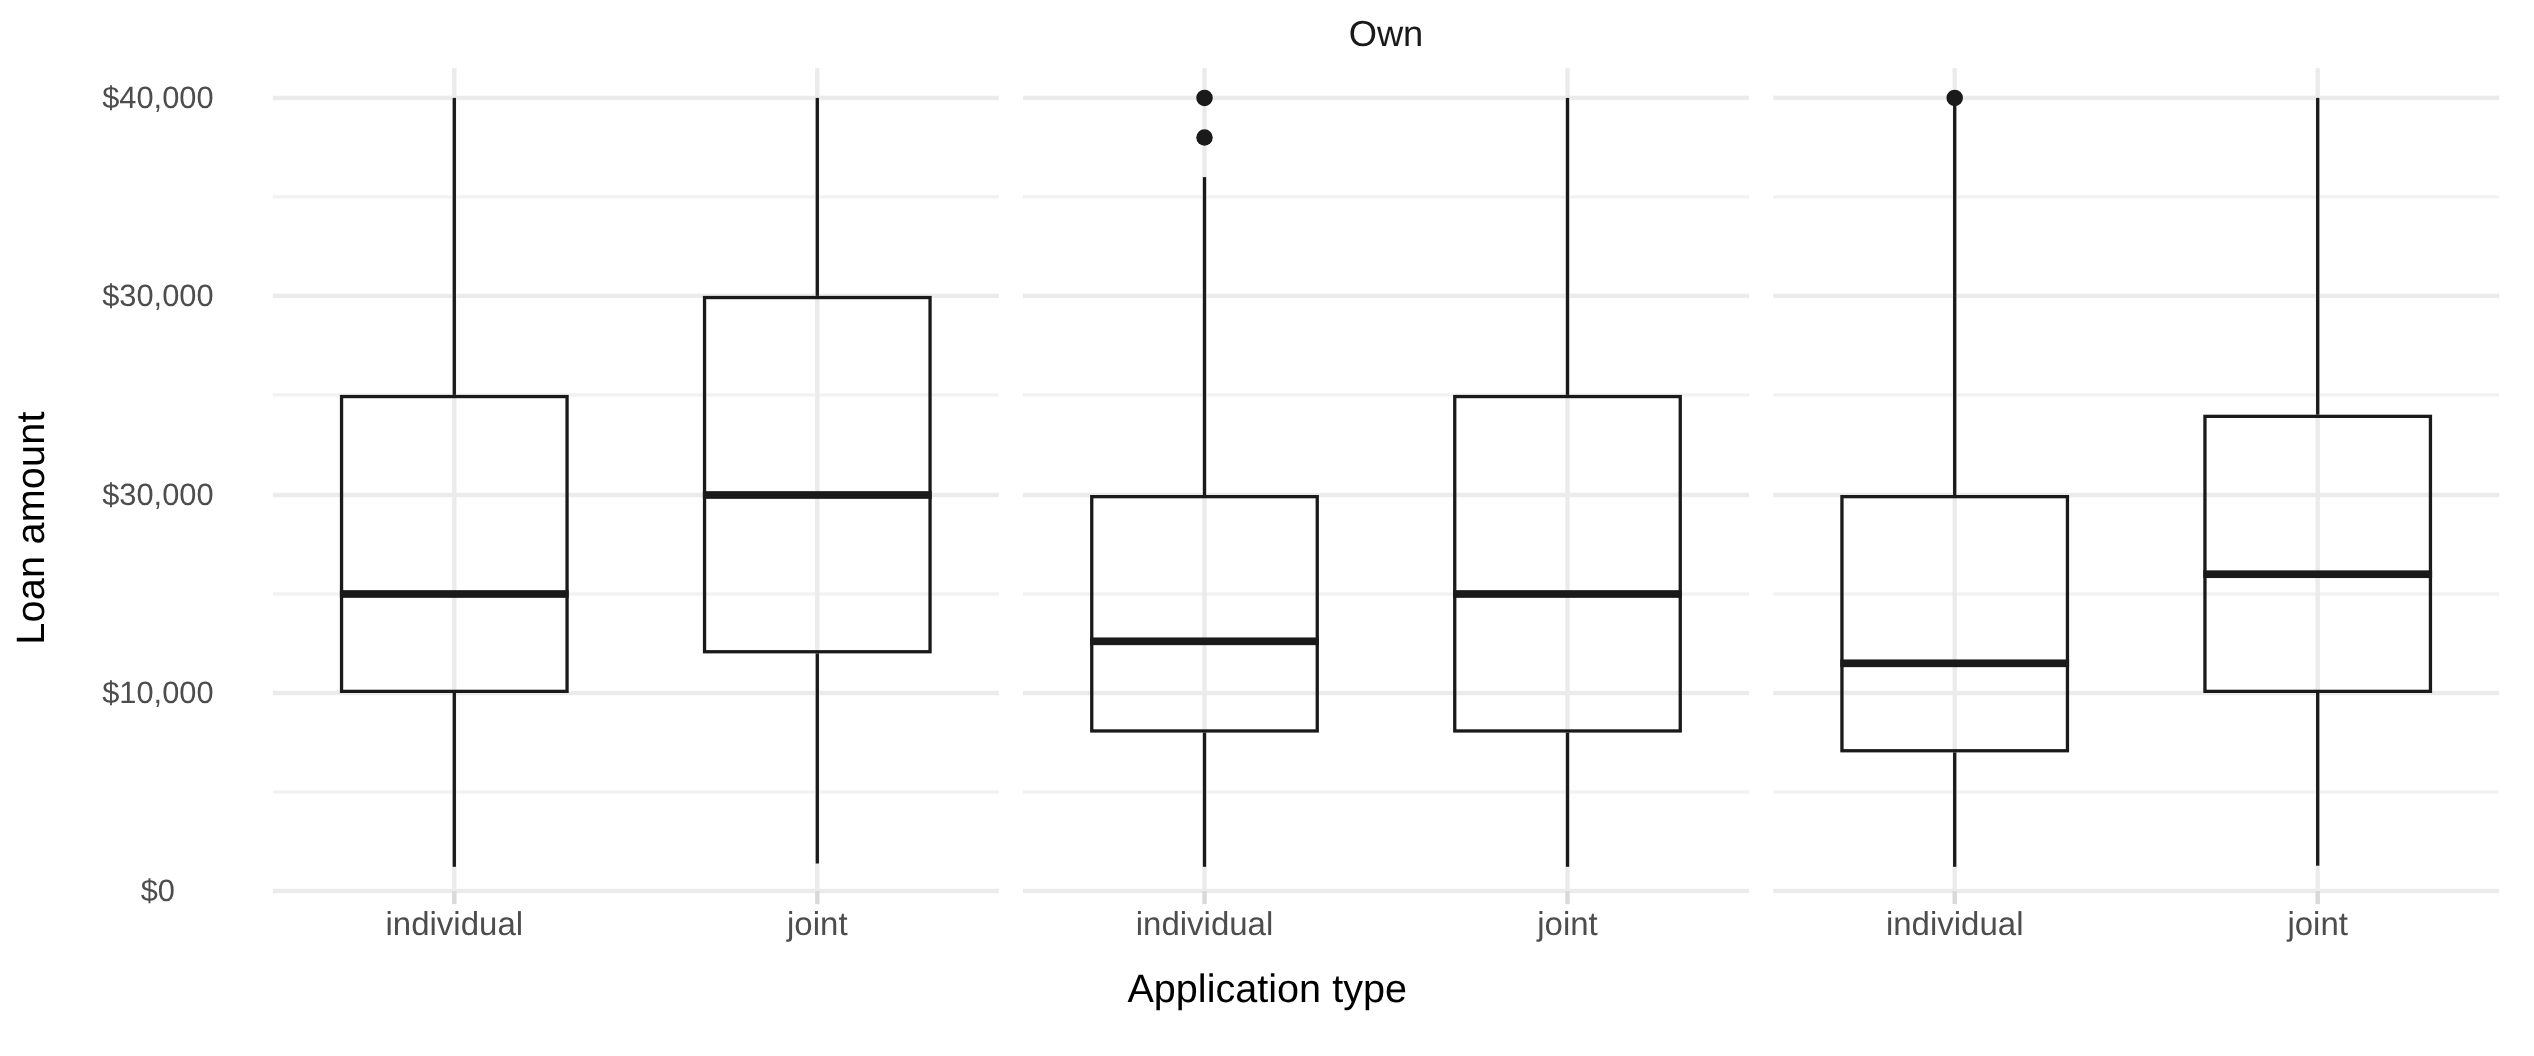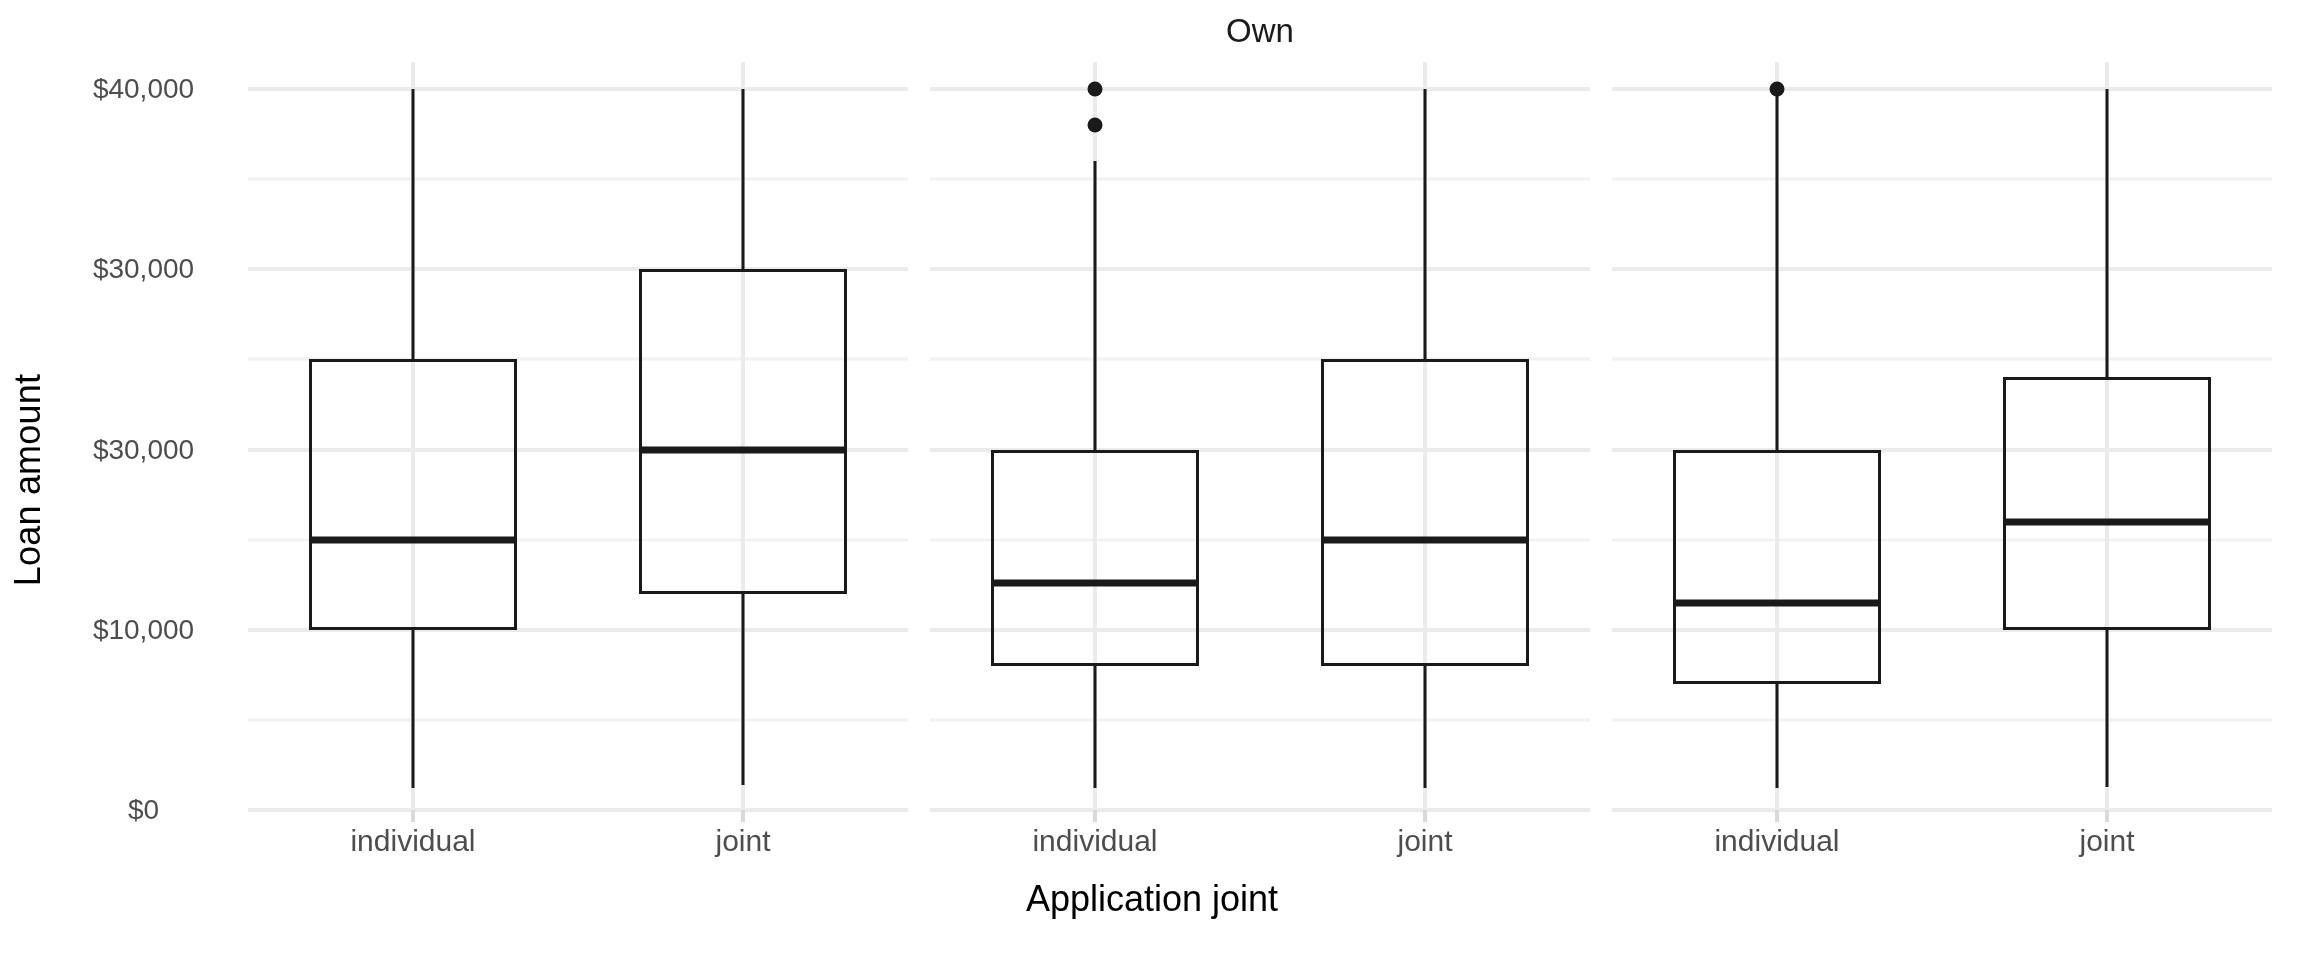--- a/index.html
+++ b/index.html
@@ -253,21 +253,21 @@
           <div class="boxgroup" style="left: 391px; width: 208px;">
             <div class="whisker-line" style="top: 27.0361px; height: 288.386px;"></div>
             <div class="whisker-line" style="top: 567.759px; height: 156.81px;"></div>
             <div class="box-rect" style="top: 315.422px; height: 252.337px;"></div>
             <div class="median-line" style="top: 459.614px;"></div>
           </div>
         </div>
       </div>
     </div>
 
-  <div class="x-axis-title">Application joint</div>
+  <div class="x-axis-title">Application type</div>
 
 <div class="xtick-mark" style="left: 413px;"></div>
     <div class="xtick" style="left: 413px;">individual</div>
     <div class="xtick-mark" style="left: 743px;"></div>
     <div class="xtick" style="left: 743px;">joint</div>
     <div class="xtick-mark" style="left: 1095px;"></div>
     <div class="xtick" style="left: 1095px;">individual</div>
     <div class="xtick-mark" style="left: 1425px;"></div>
     <div class="xtick" style="left: 1425px;">joint</div>
     <div class="xtick-mark" style="left: 1777px;"></div>

